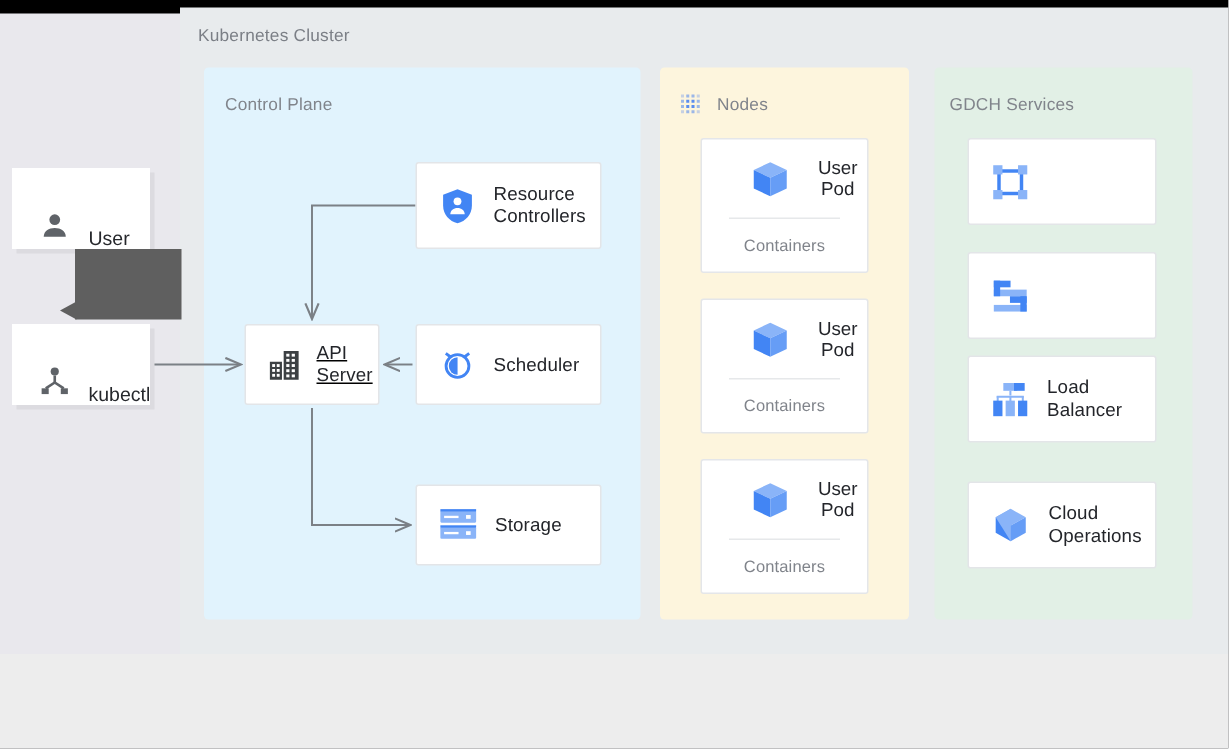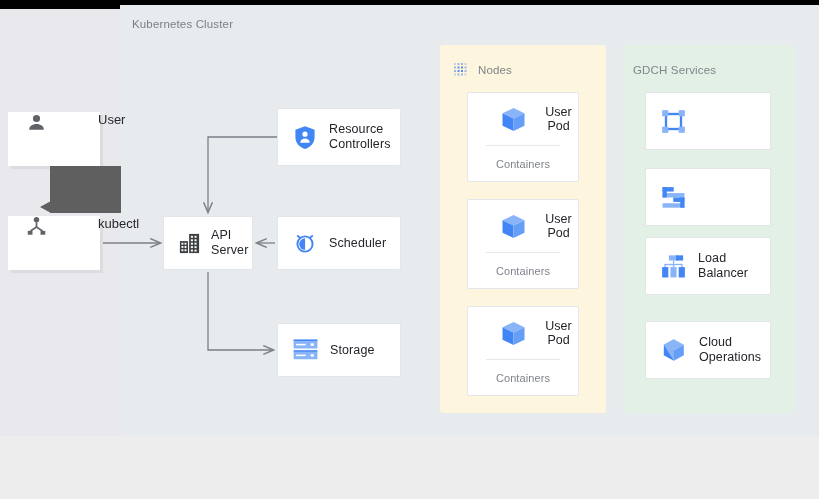--- a/index.html
+++ b/index.html
@@ -126,23 +126,22 @@
     line-height: 15px;
     letter-spacing: 0.1px;
   }
 
   
   .actor {
     position: absolute;
     background: #ffffff;
     box-sizing: border-box;
     display: flex;
-    align-items: flex-start;
+    align-items: flex-end;
     box-shadow: 3px 3px 0 0 rgba(0,0,0,0.055);
-    gap: 39px;
   }
   .actor .ico { flex: 0 0 auto; margin-left: 18px; margin-right: 12px; }
   .actor .lbl { font-size: 13px; color: #26282c; }
 
   .a-user    { left: 8px;  top: 112px; width: 92px; height: 54px; }
   .a-kubectl { left: 8px;  top: 216px; width: 92px; height: 54px; }
 
   
   .tooltip-block {
     position: absolute;
@@ -154,21 +153,21 @@
     position: absolute;
     left: 40px; top: 201px;
     width: 0; height: 0;
     border-top: 6px solid transparent;
     border-bottom: 6px solid transparent;
     border-right: 11px solid #5f5f5f;
   }
 
   
   .c-resource  { left: 277px; top: 108px; width: 124px; height: 58px; }
-  .c-api       { left: 163px; top: 216px; width: 90px;  height: 54px; }
+  .c-api       { left: 163px; top: 216px; width: 90px;  height: 54px; text-decoration: underline; }
   .c-scheduler { left: 277px; top: 216px; width: 124px; height: 54px; }
   .c-storage   { left: 277px; top: 323px; width: 124px; height: 54px; }
 
   .c-resource .ico, .c-scheduler .ico, .c-storage .ico { margin-left: 15px; margin-right: 12px; }
   .c-api .ico { margin-left: 14px; margin-right: 10px; }
 
   
   .pod {
     position: absolute;
     background: #ffffff;
@@ -223,20 +222,23 @@
 
   <div class="topbar-left"></div>
   <div class="topbar-right"></div>
 
   <div class="bg-left"></div>
   <div class="bg-cluster"></div>
   <div class="bg-bottom"></div>
 
   <div class="cluster-label">Kubernetes Cluster</div>
 
+  <div class="group g-control">
+    <div class="group-title">Control Plane</div>
+  </div>
 
   <div class="group g-nodes">
     <span class="nodes-icon">
       <svg width="16" height="16" viewBox="0 0 16 16">
         <g fill="#5b8def">
           <rect x="1" y="1" width="2" height="2" opacity="0.35"></rect>
           <rect x="4.5" y="1" width="2" height="2" opacity="0.6"></rect>
           <rect x="8" y="1" width="2" height="2" opacity="0.6"></rect>
           <rect x="11.5" y="1" width="2" height="2" opacity="0.35"></rect>
           <rect x="1" y="4.5" width="2" height="2" opacity="0.6"></rect>

